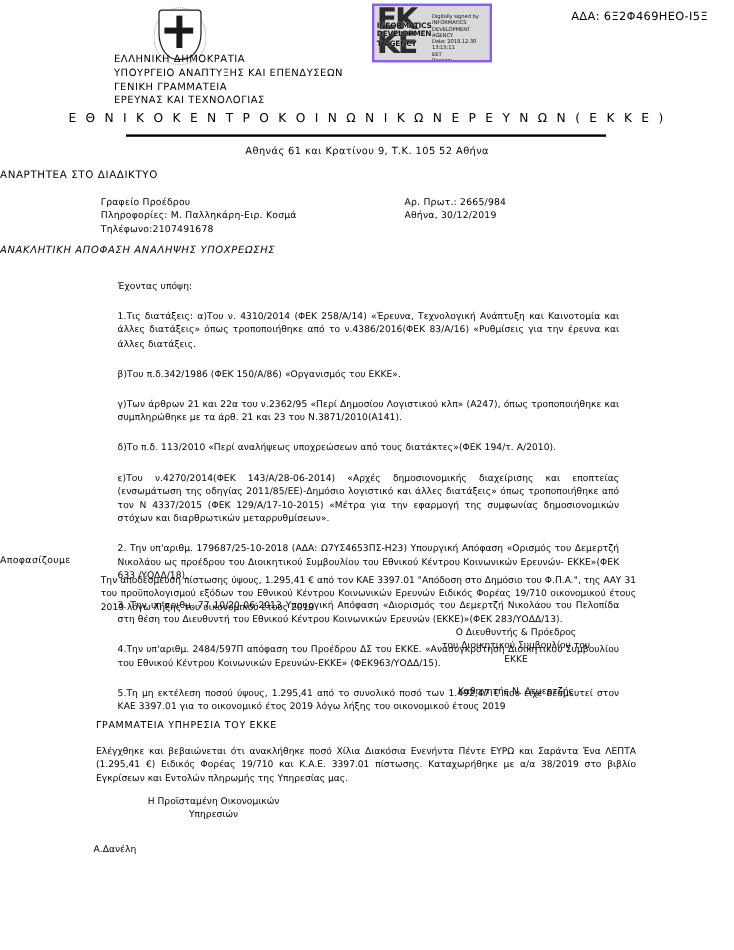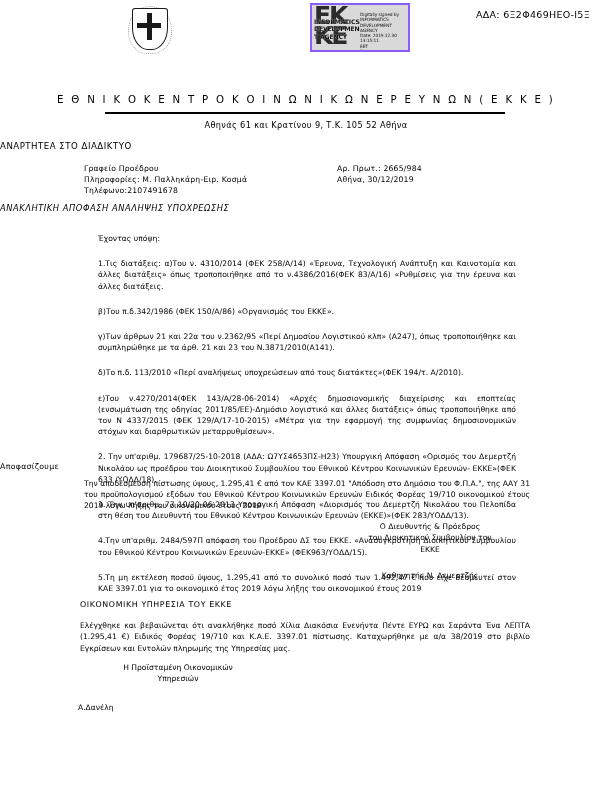--- a/index.html
+++ b/index.html
@@ -293,20 +293,26 @@
       <div>Digitally signed by</div>
       <div>INFORMATICS</div>
       <div>DEVELOPMENT AGENCY</div>
       <div>Date: 2019.12.30 13:15:11</div>
       <div>EET</div>
       <div>Reason:</div>
 
     </div>
   </div>
 
+  <div class="org-block">
+    <div>ΕΛΛΗΝΙΚΗ ΔΗΜΟΚΡΑΤΙΑ</div>
+    <div>ΥΠΟΥΡΓΕΙΟ ΑΝΑΠΤΥΞΗΣ ΚΑΙ ΕΠΕΝΔΥΣΕΩΝ</div>
+    <div>ΓΕΝΙΚΗ ΓΡΑΜΜΑΤΕΙΑ</div>
+    <div>ΕΡΕΥΝΑΣ ΚΑΙ ΤΕΧΝΟΛΟΓΙΑΣ</div>
+  </div>
 
   <div class="center-name">Ε Θ Ν Ι Κ Ο  Κ Ε Ν Τ Ρ Ο  Κ Ο Ι Ν Ω Ν Ι Κ Ω Ν  Ε Ρ Ε Υ Ν Ω Ν ( Ε Κ Κ Ε )</div>
   <div class="rule"></div>
   <div class="address">Αθηνάς 61 και Κρατίνου 9, Τ.Κ. 105 52 Αθήνα</div>
   <div class="anartitea">ΑΝΑΡΤΗΤΕΑ ΣΤΟ ΔΙΑΔΙΚΤΥΟ</div>
 
   <div class="contact-left">
     <div>Γραφείο Προέδρου</div>
     <div>Πληροφορίες: Μ. Παλληκάρη-Ειρ. Κοσμά</div>
     <div>Τηλέφωνο:2107491678</div>
@@ -334,21 +340,21 @@
   <div class="apofasizoume">Αποφασίζουμε</div>
   <div class="decision-text">Την αποδέσμευση πίστωσης ύψους, 1.295,41 € από τον ΚΑΕ 3397.01 "Απόδοση στο Δημόσιο του Φ.Π.Α.", της ΑΑΥ 31 του προϋπολογισμού εξόδων του Εθνικού Κέντρου Κοινωνικών Ερευνών Ειδικός Φορέας 19/710 οικονομικού έτους 2019 λόγω λήξης του οικονομικού έτους 2019</div>
 
   <div class="sig-top">
     <div>Ο Διευθυντής &amp; Πρόεδρος</div>
     <div>του Διοικητικού Συμβουλίου του</div>
     <div>ΕΚΚΕ</div>
   </div>
   <div class="sig-top-name">Καθηγητής Ν. Δεμερτζής</div>
 
-  <div class="fin-title">ΟΙΚΟΝΟΜΙΚΗ ΥΠΗΡΕΣΙΑ ΤΟΥ ΕΚΚΕ</div>
+  <div class="fin-title">ΓΡΑΜΜΑΤΕΙΑ ΥΠΗΡΕΣΙΑ ΤΟΥ ΕΚΚΕ</div>
   <div class="fin-text">Ελέγχθηκε και βεβαιώνεται ότι ανακλήθηκε ποσό Χίλια Διακόσια Ενενήντα Πέντε ΕΥΡΩ και Σαράντα Ένα ΛΕΠΤΑ (1.295,41 €) Ειδικός Φορέας 19/710 και Κ.Α.Ε. 3397.01 πίστωσης. Καταχωρήθηκε με α/α 38/2019 στο βιβλίο Εγκρίσεων και Εντολών πληρωμής της Υπηρεσίας μας.</div>
 
   <div class="sig-bottom">
     <div>Η Προϊσταμένη Οικονομικών</div>
     <div>Υπηρεσιών</div>
   </div>
   <div class="sig-bottom-name">Α.Δανέλη</div>
 
 </div>
 

